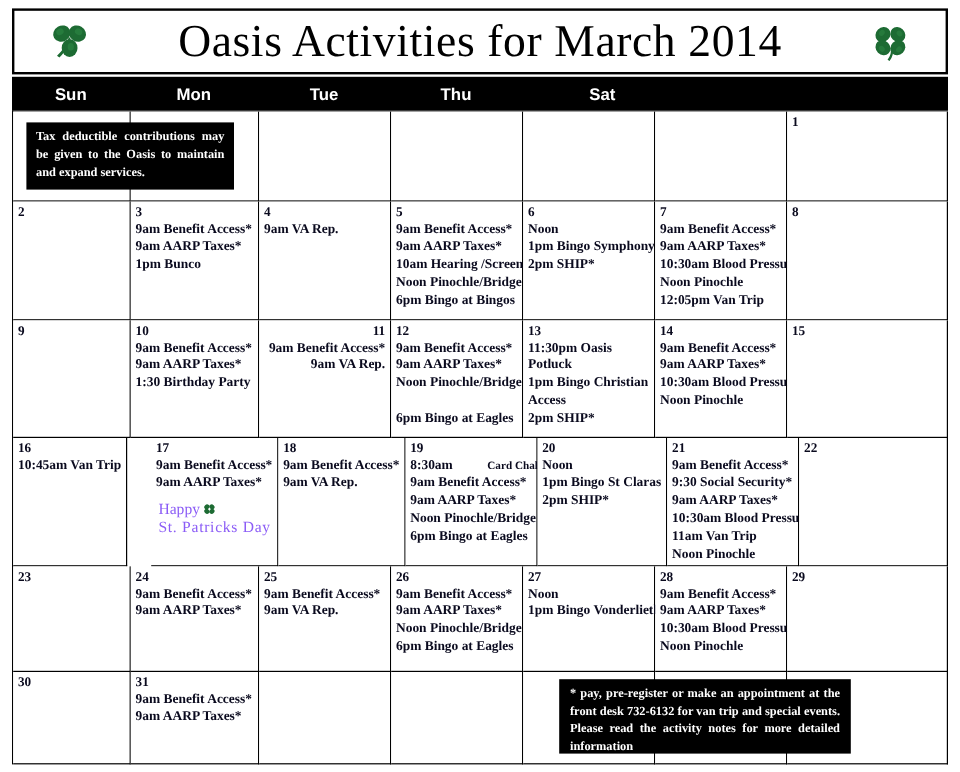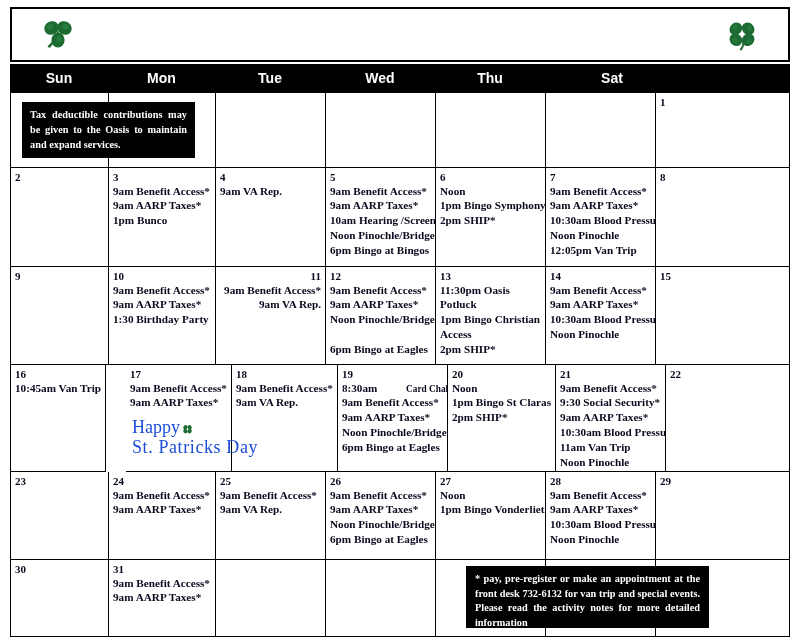--- a/index.html
+++ b/index.html
@@ -159,23 +159,23 @@
     text-align: justify;
   }
   .notice p { margin: 0; }
 
   
   .stpats {
     position: absolute;
     left: 6px;
     top: 52px;
     font-family: "Liberation Serif", "DejaVu Serif", serif;
-    font-size: 18px;
+    font-size: 13px;
     line-height: 1.12;
-    color: #1d4ed8;
+    color: #8b5cf6;
     white-space: nowrap;
     z-index: 3;
   }
   .stpats .l1 { display: inline-block; }
   .stpats .l2 { display: block; letter-spacing: 0.6px; }
   .stpats .mini-clover {
     display: inline-block;
     vertical-align: -3px;
     margin-left: 1px;
   }
@@ -197,20 +197,21 @@
           <path d="M19.2 16 C 18 22, 14 27, 9.5 31.5 L 11.5 33 C 16 28.5, 20 23, 20.8 16.5 Z"></path>
         </g>
         <g fill="#2f8a46" opacity="0.55">
           <ellipse cx="12" cy="11.5" rx="3.2" ry="2.6" transform="rotate(-30 12 11.5)"></ellipse>
           <ellipse cx="27.5" cy="11.5" rx="3.2" ry="2.6" transform="rotate(30 27.5 11.5)"></ellipse>
           <ellipse cx="21" cy="24" rx="2.6" ry="3.2"></ellipse>
         </g>
       </svg>
     </span>
 
+    <span class="title-text">Oasis Activities for March 2014</span>
 
     <span class="clover-slot">
       <svg width="38" height="38" viewBox="0 0 40 40" aria-hidden="true">
         <g fill="#1d6b33">
           <ellipse cx="13.5" cy="13.5" rx="7" ry="6.2" transform="rotate(-45 13.5 13.5)"></ellipse>
           <ellipse cx="26.5" cy="13.5" rx="7" ry="6.2" transform="rotate(45 26.5 13.5)"></ellipse>
           <ellipse cx="13.5" cy="25" rx="6.2" ry="7" transform="rotate(-45 13.5 25)"></ellipse>
           <ellipse cx="26.5" cy="25" rx="6.2" ry="7" transform="rotate(45 26.5 25)"></ellipse>
           <path d="M20.4 26 C 20.8 29, 20.2 32, 17.5 35.5 L 19.3 36.6 C 22.2 33, 22.6 29.5, 22.2 26 Z"></path>
         </g>
@@ -221,21 +222,20 @@
           <ellipse cx="27.5" cy="26.5" rx="2.2" ry="2.8" transform="rotate(45 27.5 26.5)"></ellipse>
         </g>
       </svg>
     </span>
   </div>
 
   <div class="dow-bar" id="dow-bar">
       <div class="dow-cell" style="width: 98px;">Sun</div>
       <div class="dow-cell" style="width: 107px;">Mon</div>
       <div class="dow-cell" style="width: 110px;">Tue</div>
-      <div class="dow-cell" style="width: 110px;">Wed</div>
       <div class="dow-cell" style="width: 110px;">Thu</div>
       <div class="dow-cell" style="width: 134px;">Sat</div>
     </div>
 
   <div class="grid" id="calendar-grid">
       <div class="week-row" style="height: 75px;">
         <div class="day-cell" style="width: 98px;"></div>
         <div class="day-cell" style="width: 107px;"></div>
         <div class="day-cell" style="width: 110px;"></div>
         <div class="day-cell" style="width: 110px;"></div>

